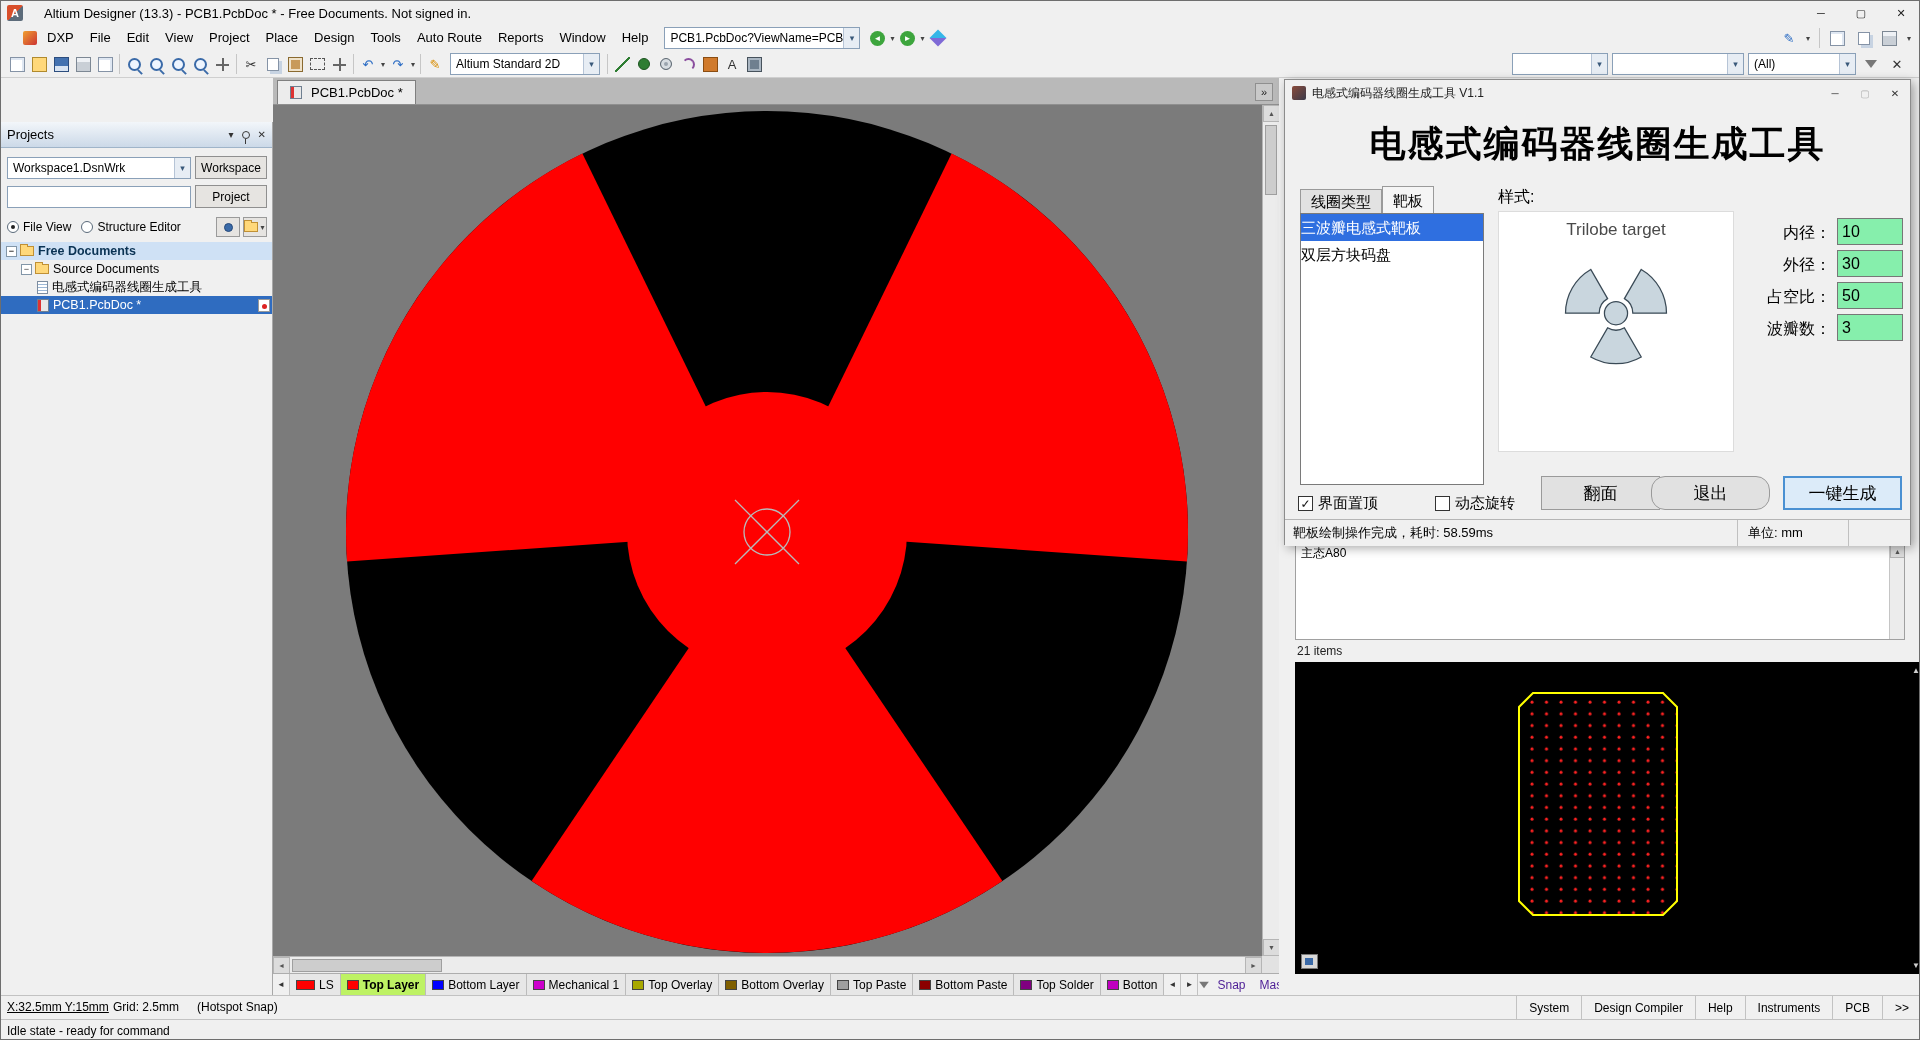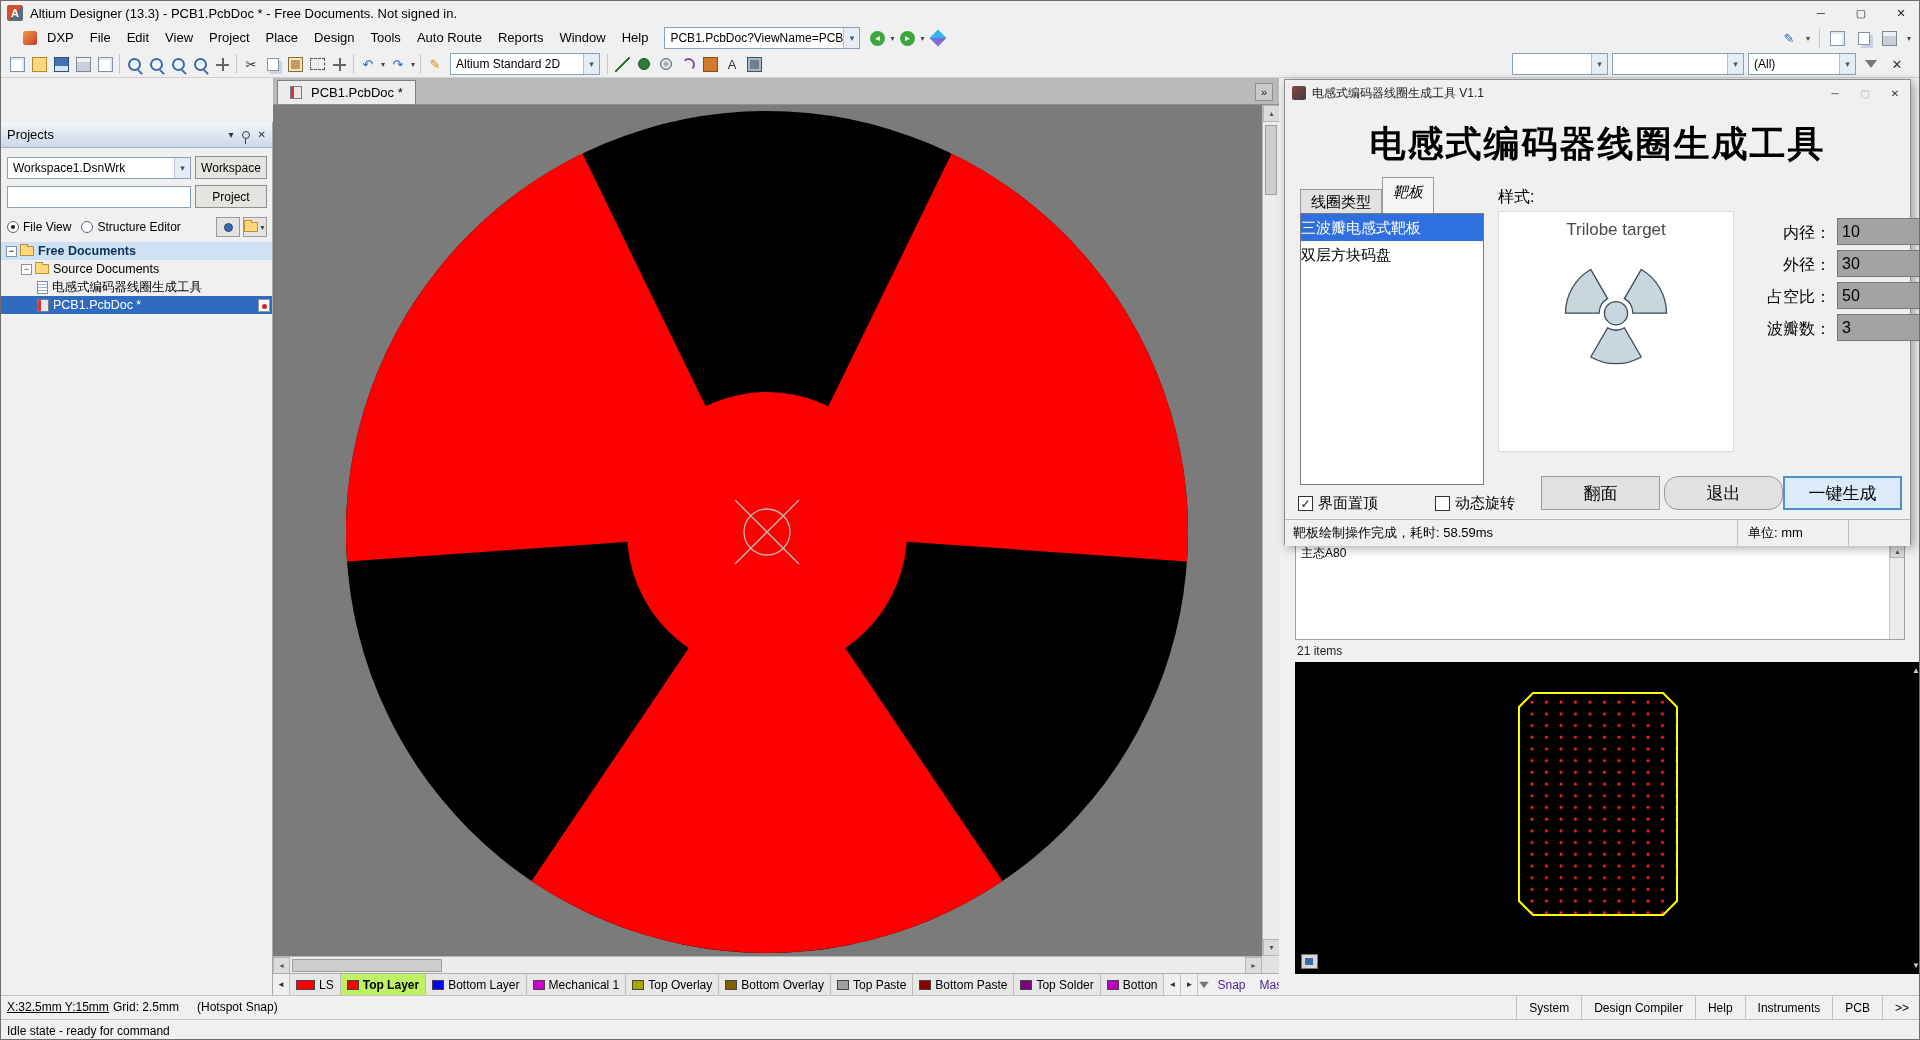--- a/index.html
+++ b/index.html
@@ -2,21 +2,21 @@
 <html><head>
 <meta charset="utf-8">
 <style>
   * { box-sizing:border-box; margin:0; padding:0; }
   body { width:1920px; height:1040px; font-family:"Liberation Sans",sans-serif; font-size:13px; color:#000; }
   #screen { position:relative; width:1920px; height:1040px; background:#f0f0f0; overflow:hidden; border:1px solid #6e6e6e; }
 
   
   .titlebar { position:absolute; left:0; top:0; width:1920px; height:24px; display:flex; align-items:center; padding-left:6px; background:#f0f0f0; }
   .app-icon { width:16px; height:16px; background:linear-gradient(135deg,#d94f2b 0 50%,#5c6b7a 50% 100%); color:#fff; font-size:11px; font-weight:bold; text-align:center; line-height:16px; border-radius:2px; flex:none; }
-  .titlebar .title { margin-left:7px; font-size:13px; white-space:nowrap;text-align:center; }
+  .titlebar .title { margin-left:21px; font-size:13px; white-space:nowrap;text-align:center; }
   .win-btns { margin-left:auto; display:flex; height:24px; }
   .win-btn { width:40px; height:24px; display:flex; align-items:center; justify-content:center; font-size:11px; color:#222; }
 
   
   .menubar { position:absolute; top:24px; left:0; width:1920px; height:26px; display:flex; align-items:center; padding-left:18px; background:#f0f0f0; }
   .menu-item { padding:0 8px; height:22px; line-height:22px; font-size:13px; white-space:nowrap; }
   .dxp-ic { width:14px; height:14px; background:linear-gradient(135deg,#f0a030,#c33); margin:0 2px 0 4px; flex:none; border-radius:2px; }
   .combo { display:flex; align-items:center; height:22px; background:#fff; border:1px solid #8aa0b8; font-size:12px; }
   .combo .cval { flex:1; padding:0 5px; white-space:nowrap; overflow:hidden; }
   .combo .carr { width:16px; height:100%; background:#e7edf4; border-left:1px solid #b6c4d6; display:flex; align-items:center; justify-content:center; font-size:9px; color:#39597a; flex:none; }
@@ -125,29 +125,29 @@
   .tool-window { position:absolute; left:1283px; top:78px; width:627px; height:466px; background:#f0f0f0; border:1px solid #8c8c8c; box-shadow:3px 3px 10px rgba(0,0,0,0.35); z-index:10; }
   .tw-titlebar { position:absolute; left:0; top:0; width:100%; height:26px; display:flex; align-items:center; padding-left:7px; }
   .tw-icon { width:14px; height:14px; background:linear-gradient(135deg,#8a4a3a,#3a3a4a); border-radius:2px; flex:none; }
   .tw-title { margin-left:6px; font-size:12px; color:#222; }
   .tw-btns { margin-left:auto; display:flex; }
   .tw-btn-cap { width:30px; height:22px; display:flex; align-items:center; justify-content:center; font-size:10px; color:#333; }
   .tw-btn-cap.disabled { color:#b0b0b0; }
   .tw-heading { position:absolute; left:0; top:40px; width:100%; text-align:center; font-family:"Liberation Serif","DejaVu Serif",serif; font-size:36px; font-weight:bold; letter-spacing:2px; }
   .tw-tabs { position:absolute; left:15px; top:106px; height:27px; display:flex; align-items:flex-end; }
   .tw-tab { padding:0 10px; height:24px; line-height:24px; font-size:15px; background:#e2e2e2; border:1px solid #9a9a9a; border-bottom:none; }
-  .tw-tab.active { height:36px; line-height:27px; background:#f5f5f5; position:relative; z-index:2;font-style:italic; }
+  .tw-tab.active { height:27px; line-height:27px; background:#f5f5f5; position:relative; z-index:2; }
   .tw-list { position:absolute; left:15px; top:133px; width:184px; height:272px; background:#fff; border:1px solid #7a7a7a; }
   .tw-item { height:27px; line-height:27px; padding-left:0; font-size:15px; white-space:nowrap; overflow:hidden; }
   .tw-item.selected { background:#2f6fe0; color:#fff; }
   .tw-style-label { position:absolute; left:213px; top:107px; font-size:16px; }
   .tw-preview { position:absolute; left:213px; top:131px; width:236px; height:241px; background:#fff; border:1px solid #dcdcdc; text-align:center; }
   .tw-caption { margin-top:8px; font-size:17px; color:#4a4a4a; }
   .tw-field-label { position:absolute; left:452px; width:94px; text-align:right; font-size:16px; }
-  .tw-field-input { position:absolute; left:552px; width:84px; height:27px; border:1px solid #777; background:#a3a3a3; font-size:16px; padding:0 4px; font-family:"Liberation Sans",sans-serif; }
+  .tw-field-input { position:absolute; left:552px; width:66px; height:27px; border:1px solid #777; background:#86efac; font-size:16px; padding:0 4px; font-family:"Liberation Sans",sans-serif; }
   .tw-check { position:absolute; top:414px; display:flex; align-items:center; gap:5px; font-size:15px; }
   .cbox { width:15px; height:15px; background:#fff; border:1px solid #333; font-size:12px; line-height:14px; text-align:center; color:#111; flex:none; }
   .tw-action { position:absolute; top:396px; width:119px; height:34px; font-size:17px; display:flex; align-items:center; justify-content:center; background:#e1e1e1; border:1px solid #9a9a9a; }
   .tw-action.primary { background:#dcebf9; border:2px solid #4a90d2; }
   .tw-status { position:absolute; left:0; top:439px; width:100%; height:27px; background:#f0f0f0; border-top:1px solid #b5b5b5; display:flex; align-items:center; font-size:13px; }
   .tw-s-msg { width:452px; padding-left:8px; white-space:nowrap; overflow:hidden; }
   .tw-s-sep { width:1px; height:100%; background:#c0c0c0; flex:none; }
   .tw-s-unit { width:110px; padding-left:10px; }
 
   
@@ -552,21 +552,21 @@
     <input class="tw-field-input" style="top: 234px;" value="3">
     <div class="tw-check" style="left:13px;">
       <span class="cbox">✓</span>
       <span>界面置顶</span>
     </div>
     <div class="tw-check" style="left:150px;">
       <span class="cbox"></span>
       <span>动态旋转</span>
     </div>
     <div class="tw-action" style="left:256px;">翻面</div>
-    <div class="tw-action" style="left:379px;border-radius:14px;">退出</div>
+    <div class="tw-action" style="left:366px;border-radius:14px;">退出</div>
     <div class="tw-action primary" style="left:498px;">一键生成</div>
     <div class="tw-status">
       <span class="tw-s-msg">靶板绘制操作完成，耗时: 58.59ms</span>
       <span class="tw-s-sep"></span>
       <span class="tw-s-unit">单位: mm</span>
       <span class="tw-s-sep"></span>
     </div>
   </div>
 
   <div class="statusbar">

